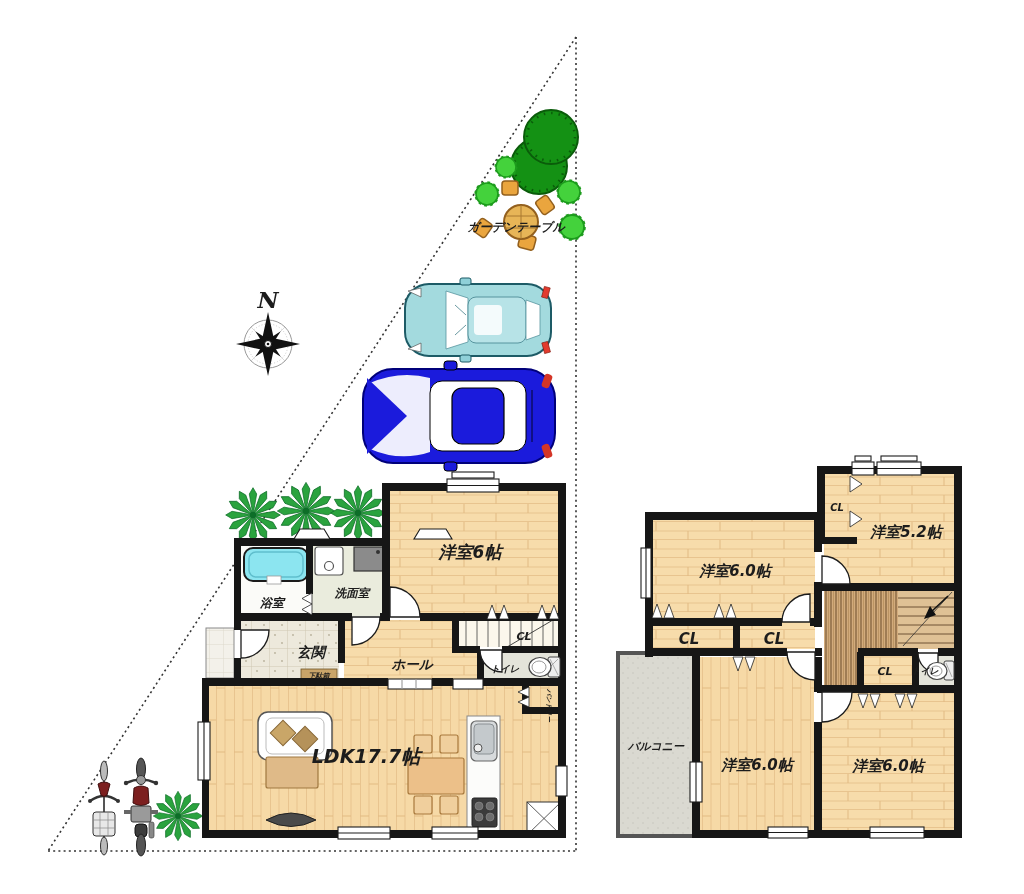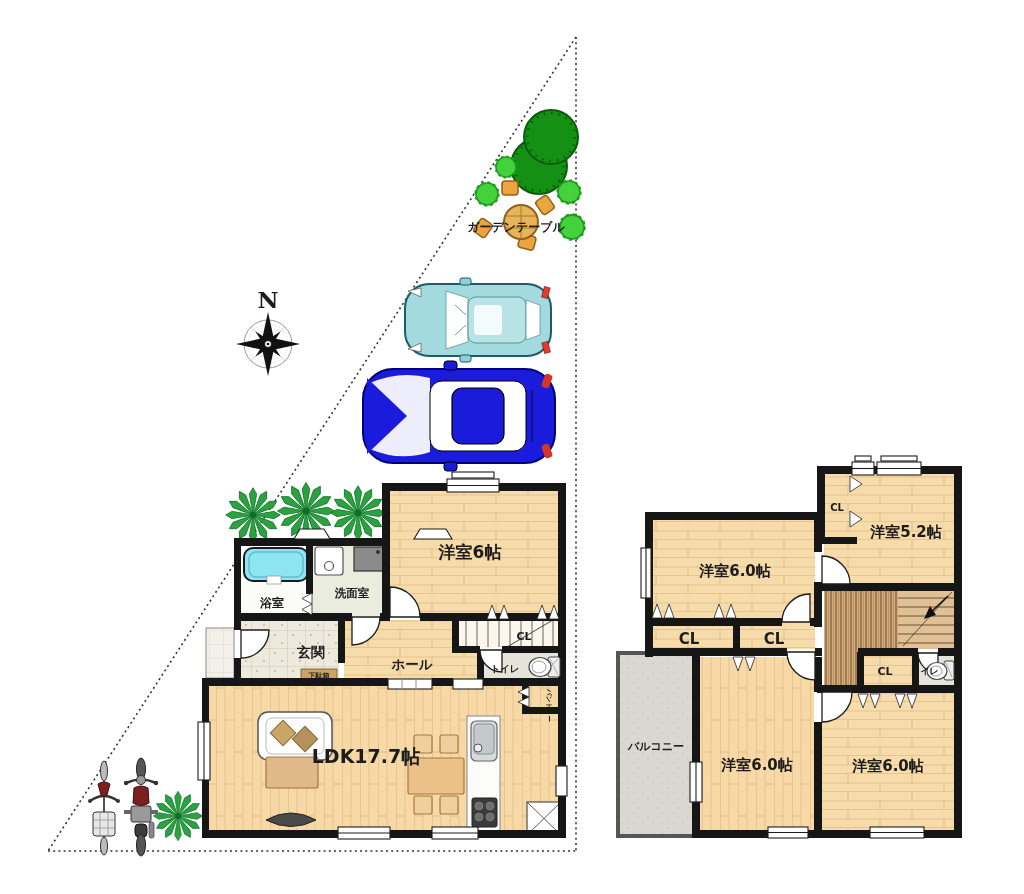--- a/index.html
+++ b/index.html
@@ -1,16 +1,16 @@
 <!DOCTYPE html>
 <html><head>
 <meta charset="utf-8">
 <style>
   html,body{margin:0;padding:0;background:#ffffff;}
-  .page{width:1024px;height:894px;position:relative;background:#fff;overflow:hidden;}
+  .page{width:1024px;height:894px;position:relative;background:#fff;overflow:hidden;font-style:italic;}
   svg{display:block;font-family:"DejaVu Sans",sans-serif;}
   text{fill:#1c1c1c;font-weight:600;}
 </style>
 </head>
 <body>
 
 <div class="page">
 <svg width="1024" height="894" viewBox="0 0 1024 894">
   <defs>
     <pattern id="woodH" width="64" height="18" patternUnits="userSpaceOnUse">

